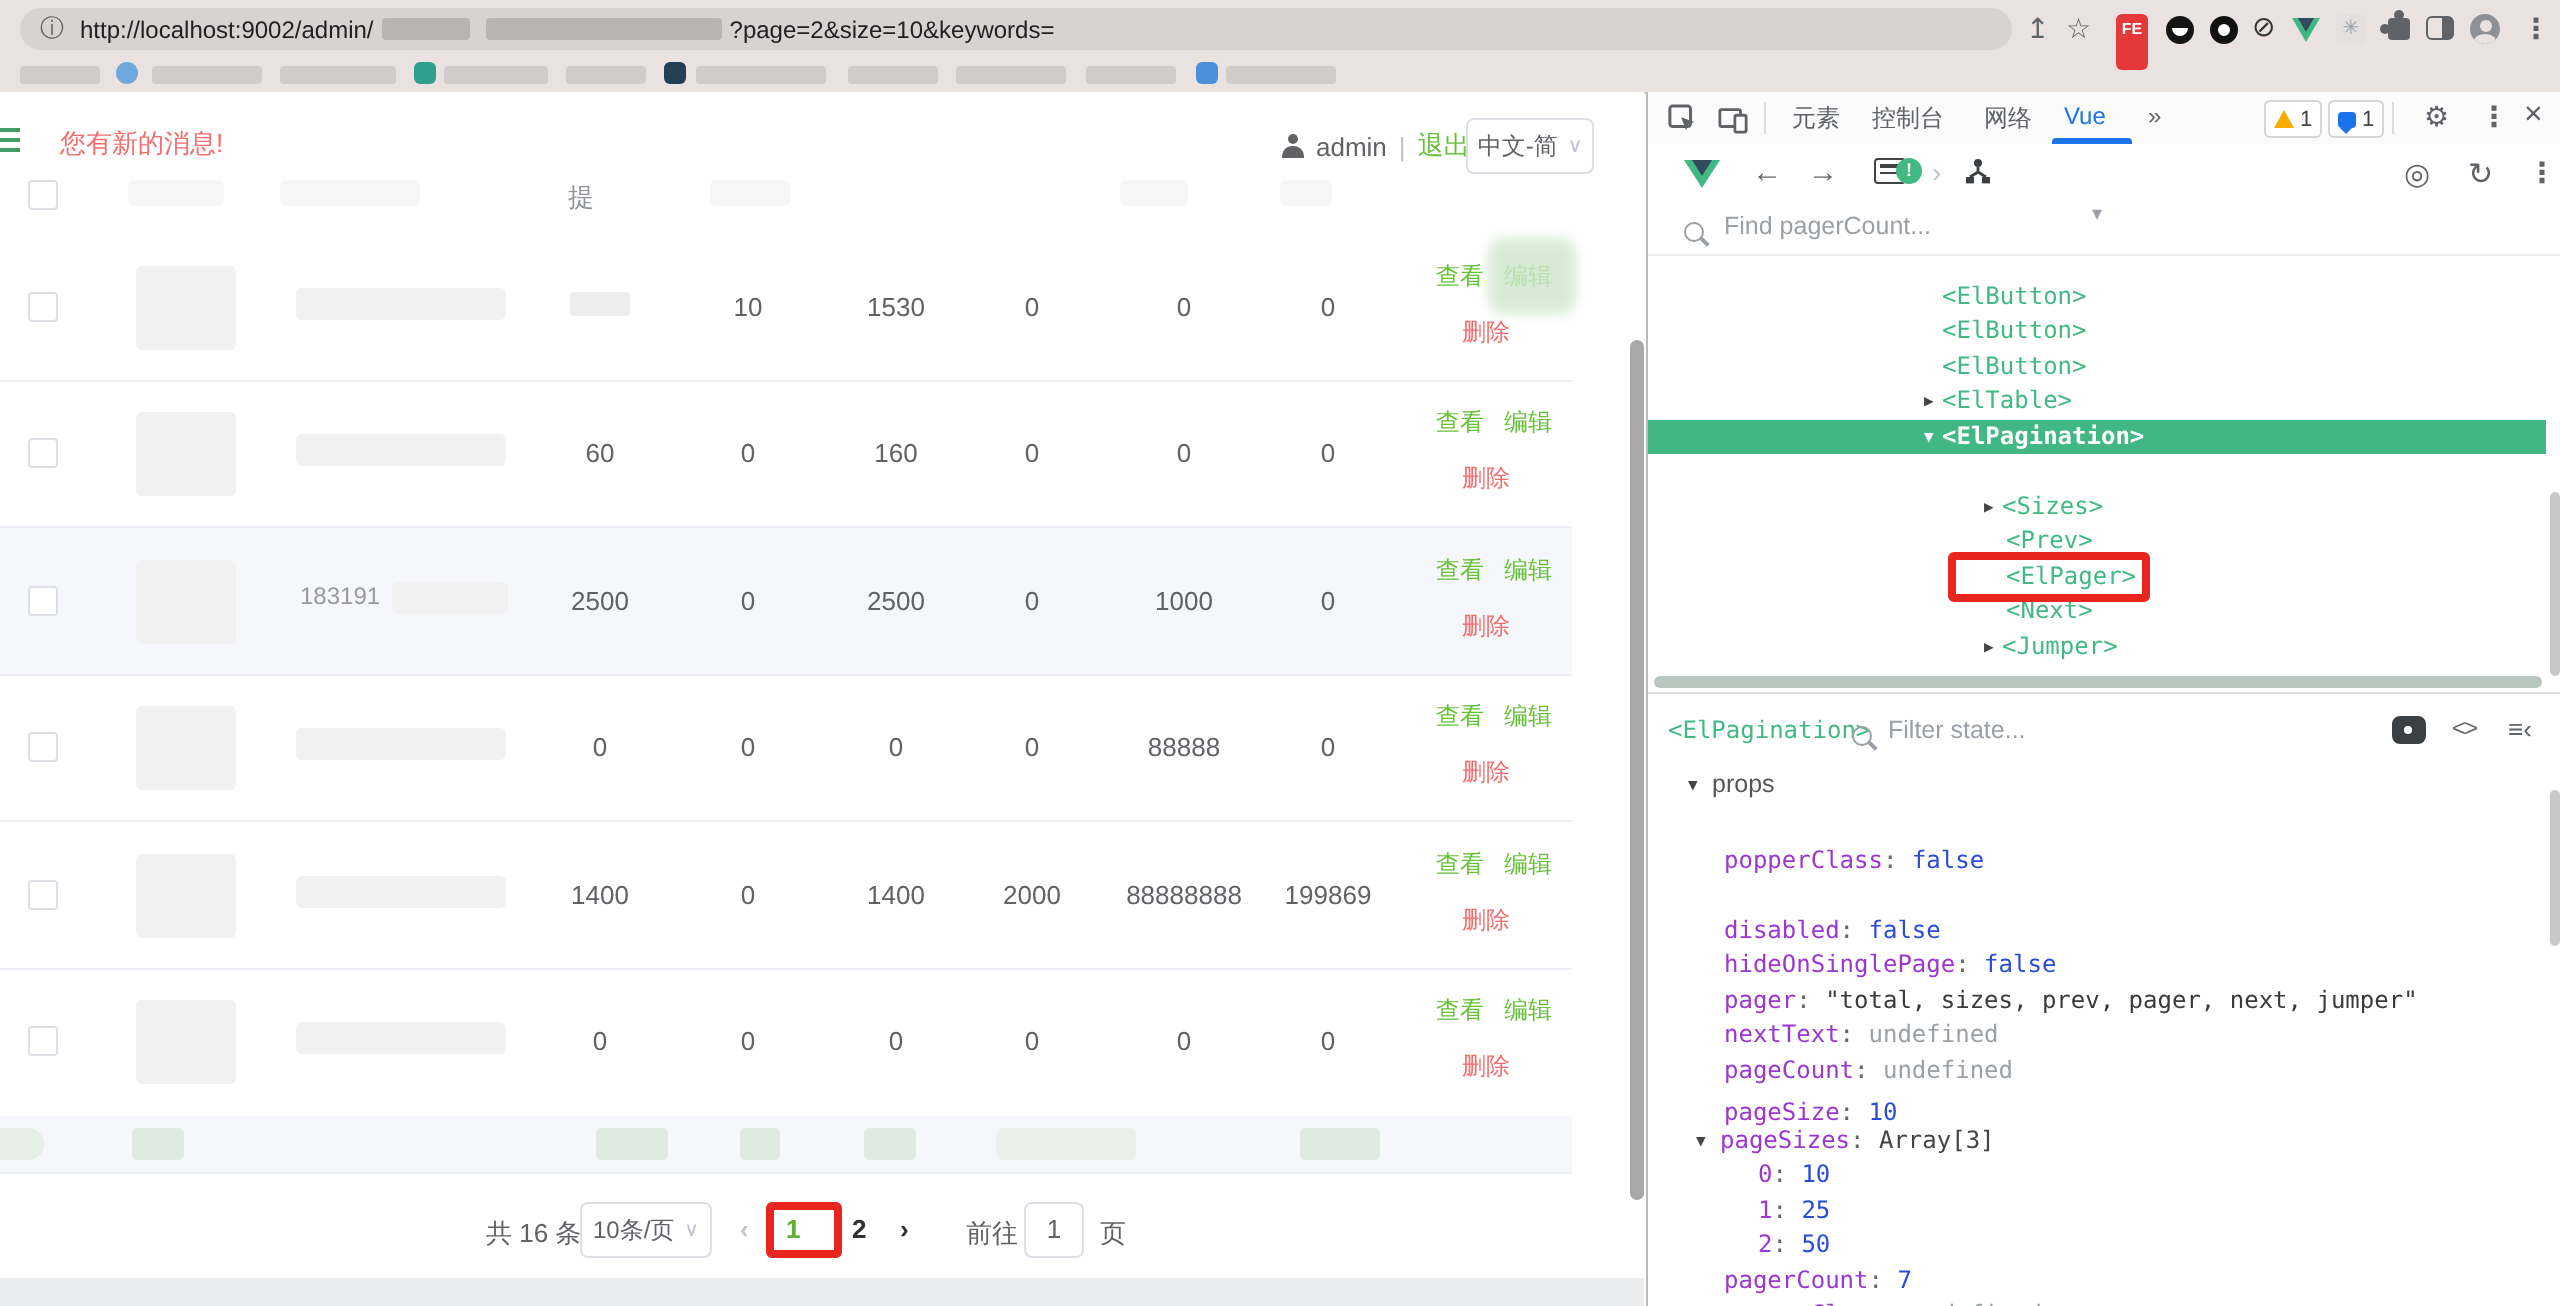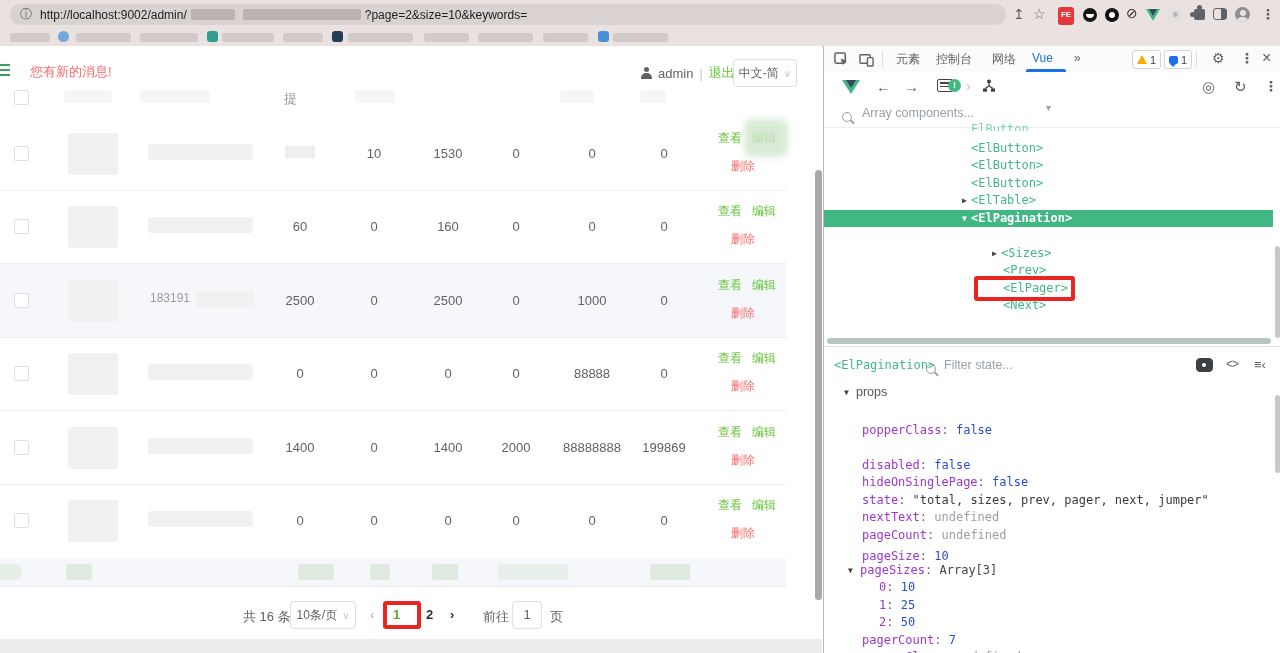--- a/index.html
+++ b/index.html
@@ -7,21 +7,21 @@
           font-family:"Liberation Sans","DejaVu Sans",sans-serif;color:#303133;}
   .abs{position:absolute;}
 
   
   .chrome{position:absolute;left:0;top:0;width:1280px;height:46px;background:#e9e2e1;border-bottom:1px solid #d3c9c8;}
   .omnibox{position:absolute;left:10px;top:4px;width:996px;height:21px;background:#d8d2d1;border-radius:11px;
            display:flex;align-items:center;font-size:12px;color:#202124;}
   .omnibox .info{margin:0 8px 0 10px;color:#5f6368;font-size:12px;}
   .redact{display:inline-block;height:11px;background:#bab3b2;border-radius:2px;vertical-align:middle;margin:0 4px;}
   .chrome-ico{position:absolute;top:6px;font-size:14px;color:#5f6368;}
-  .ext-fe{position:absolute;top:7px;width:16px;height:18px;background:#e5383b;border-radius:3px;color:#fff;
+  .ext-fe{position:absolute;top:7px;width:16px;height:28px;background:#e5383b;border-radius:3px;color:#fff;
           font-size:8px;font-weight:bold;text-align:center;line-height:15px;}
   .ext-dark{position:absolute;top:8px;width:14px;height:14px;background:#151515;border-radius:50%;}
   .ext-dark::after{content:"";position:absolute;left:3px;top:6px;width:8px;height:4px;background:#fff;border-radius:0 0 4px 4px;}
   .ext-ring{position:absolute;top:8px;width:14px;height:14px;border:4px solid #111;border-radius:50%;box-sizing:border-box;background:#fff;}
   .vue-mini{position:absolute;top:9px;width:0;height:0;border-left:7px solid transparent;border-right:7px solid transparent;border-top:12px solid #41b883;}
   .vue-mini::after{content:"";position:absolute;left:-4px;top:-12px;border-left:4px solid transparent;border-right:4px solid transparent;border-top:7px solid #35495e;}
   .ext-gray{position:absolute;top:7px;width:15px;height:15px;background:#e3e0df;border-radius:3px;color:#9aa0a6;font-size:10px;text-align:center;line-height:15px;}
   .puzzle{position:absolute;top:9px;width:11px;height:11px;background:#5f6368;border-radius:2px;}
   .puzzle::before{content:"";position:absolute;top:-4px;left:3px;width:5px;height:5px;background:#5f6368;border-radius:50%;}
   .puzzle::after{content:"";position:absolute;left:-4px;top:3px;width:5px;height:5px;background:#5f6368;border-radius:50%;}
@@ -364,35 +364,35 @@
         <rect x="1" y="9.5" width="4" height="3.2" fill="#3c4043"></rect>
         <rect x="9" y="9.5" width="4" height="3.2" fill="#3c4043"></rect>
       </svg>
       <span class="dt-icon" style="left:378px;top:6px;font-size:15px">◎</span>
       <span class="dt-icon" style="left:410px;top:6px;font-size:15px">↻</span>
       <span class="dt-icon" style="left:440px;top:6px;font-weight:bold">⋮</span>
     </div>
 
     <div class="search-row">
       <span class="mag abs" style="left:18px;top:8px"></span>
-      <span class="placeholder abs" style="left:38px;top:6px">Array components...</span>
+      <span class="placeholder abs" style="left:38px;top:6px">Find pagerCount...</span>
       <span class="abs" style="left:222px;top:2px;color:#9aa0a6;font-size:10px">▾</span>
     </div>
 
     <div class="tree">
-      <div class="tline" style="top:-6px;height:10px;overflow:hidden;opacity:.65;padding-left:147px"><span>ElButton</span></div>
       <div class="tline" style="top:13px;padding-left:147px"><span>&lt;ElButton&gt;</span></div>
       <div class="tline" style="top:30px;padding-left:147px"><span>&lt;ElButton&gt;</span></div>
       <div class="tline" style="top:48px;padding-left:147px"><span>&lt;ElButton&gt;</span></div>
       <div class="tline" style="top:65px;padding-left:138px"><span class="arr">▶</span><span>&lt;ElTable&gt;</span></div>
       <div class="tline sel" style="top:83px;padding-left:138px"><span class="arr">▼</span><span>&lt;ElPagination&gt;</span></div>
       <div class="tline" style="top:118px;padding-left:168px"><span class="arr">▶</span><span>&lt;Sizes&gt;</span></div>
       <div class="tline" style="top:135px;padding-left:179px"><span>&lt;Prev&gt;</span></div>
       <div class="tline" style="top:153px;padding-left:179px"><span>&lt;ElPager&gt;</span></div>
       <div class="tline" style="top:170px;padding-left:179px"><span>&lt;Next&gt;</span></div>
+      <div class="tline" style="top:188px;padding-left:168px"><span class="arr">▶</span><span>&lt;Jumper&gt;</span></div>
       <div class="red-box" style="left:150px;top:149px;width:101px;height:25px"></div>
     </div>
     <div class="hbar"></div>
     <div class="vthumb" style="top:200px;height:92px"></div>
 
     <div class="state-hdr">
       <span class="tagname abs" style="left:10px;top:11px">&lt;ElPagination&gt;</span>
       <span class="mag abs" style="left:102px;top:13px"></span>
       <span class="placeholder abs" style="left:120px;top:11px">Filter state...</span>
       <span class="eye-ic abs" style="left:372px;top:11px"></span>
@@ -400,21 +400,21 @@
       <span class="abs" style="left:430px;top:10px;color:#5f6368;font-size:13px">≡‹</span>
     </div>
 
     <div class="props">
       <div class="pline" style="top:0;padding-left:20px">
         <span class="parr">▼</span><span class="sec-label">props</span>
       </div>
       <div class="pline" style="top:38px;padding-left:38px"><span class="pkey">popperClass</span><span class="v-num">false</span></div>
       <div class="pline" style="top:73px;padding-left:38px"><span class="pkey">disabled</span><span class="v-num">false</span></div>
       <div class="pline" style="top:90px;padding-left:38px"><span class="pkey">hideOnSinglePage</span><span class="v-num">false</span></div>
-      <div class="pline" style="top:108px;padding-left:38px"><span class="pkey">state</span><span class="v-str">"total, sizes, prev, pager, next, jumper"</span></div>
+      <div class="pline" style="top:108px;padding-left:38px"><span class="pkey">pager</span><span class="v-str">"total, sizes, prev, pager, next, jumper"</span></div>
       <div class="pline" style="top:125px;padding-left:38px"><span class="pkey">nextText</span><span class="v-undef">undefined</span></div>
       <div class="pline" style="top:143px;padding-left:38px"><span class="pkey">pageCount</span><span class="v-undef">undefined</span></div>
       <div class="pline" style="top:164px;padding-left:38px"><span class="pkey">pageSize</span><span class="v-num">10</span></div>
       <div class="pline" style="top:178px;padding-left:24px"><span class="parr">▼</span><span class="pkey">pageSizes</span><span class="v-arr">Array[3]</span></div>
       <div class="pline" style="top:195px;padding-left:55px"><span class="pkey">0</span><span class="v-num">10</span></div>
       <div class="pline" style="top:213px;padding-left:55px"><span class="pkey">1</span><span class="v-num">25</span></div>
       <div class="pline" style="top:230px;padding-left:55px"><span class="pkey">2</span><span class="v-num">50</span></div>
       <div class="pline" style="top:248px;padding-left:38px"><span class="pkey">pagerCount</span><span class="v-num">7</span></div>
       <div class="pline" style="top:265px;padding-left:38px"><span class="pkey">popperClass</span><span class="v-undef">undefined</span></div>
       <div class="vthumb" style="top:11px;height:78px"></div>

